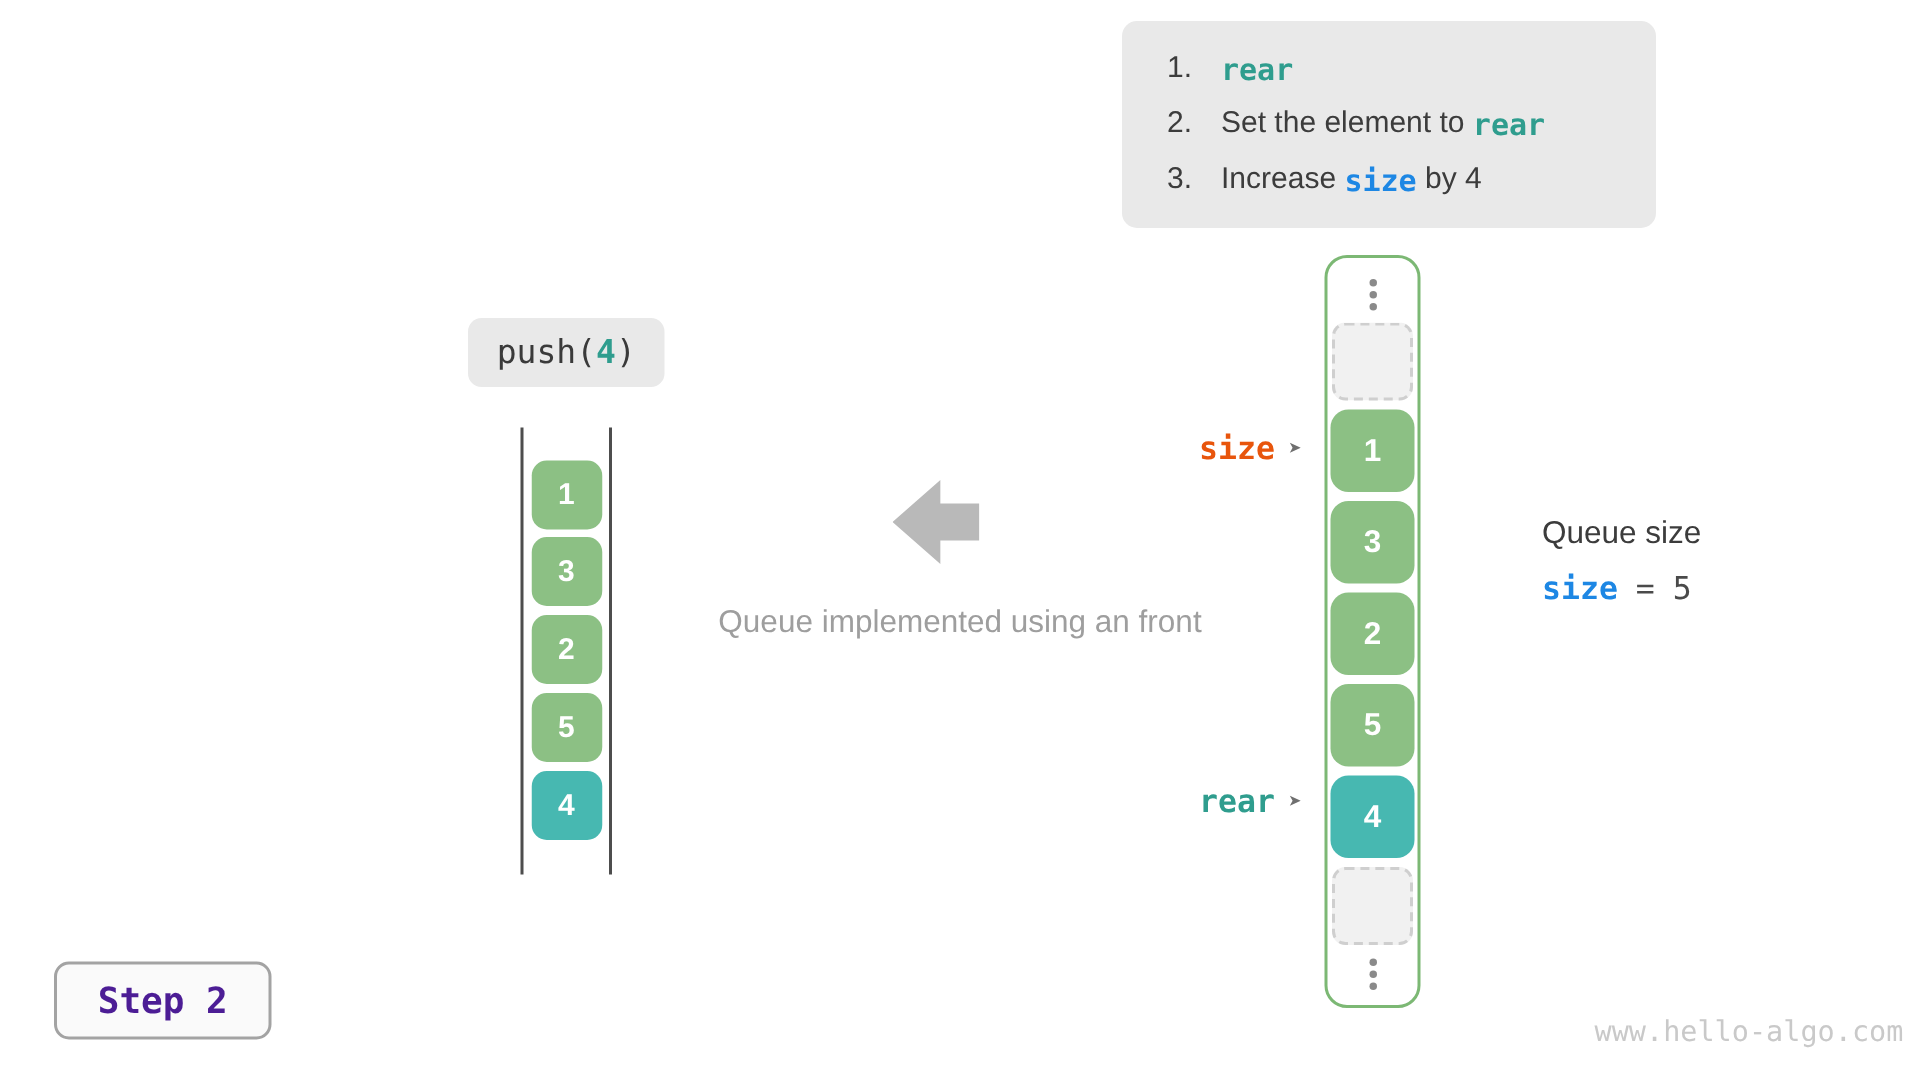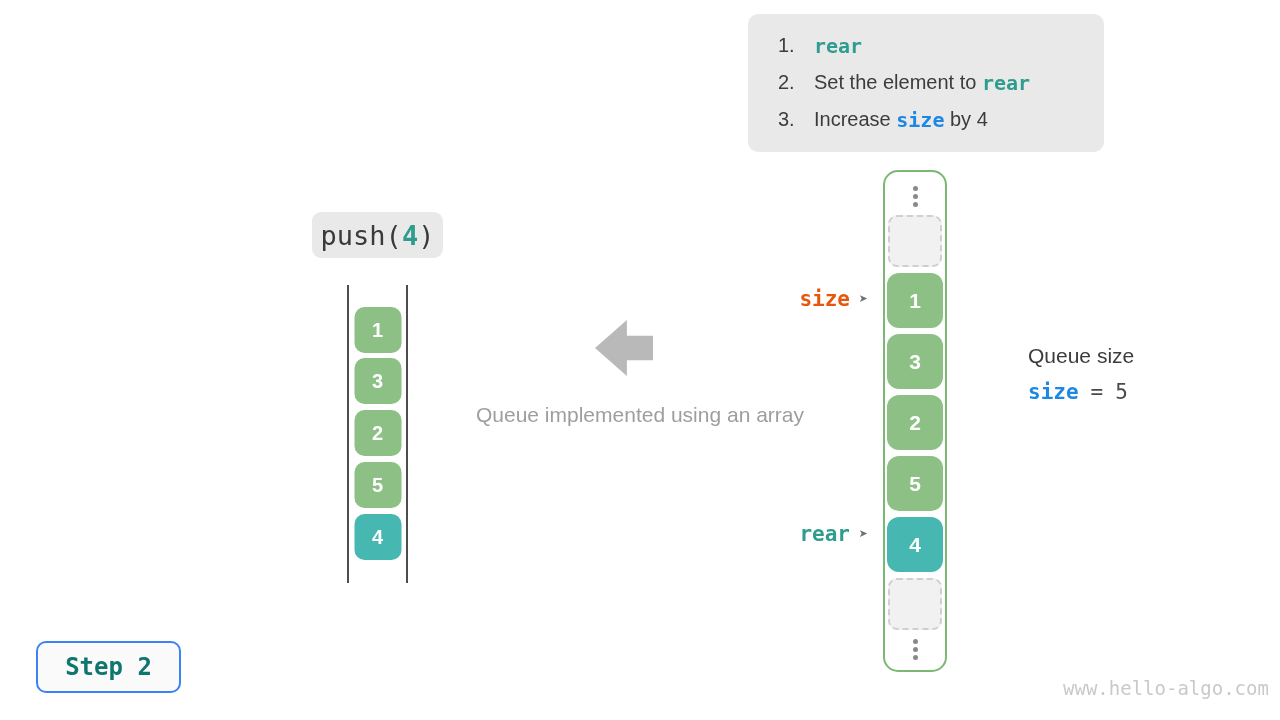--- a/index.html
+++ b/index.html
@@ -16,21 +16,21 @@
   .instr-text { white-space: pre; }
   .code { font-family: "DejaVu Sans Mono", monospace; font-weight: bold; font-size: 20px; white-space: pre; }
   .code-teal { color: #2f9d8e; }
   .code-blue { color: #1d87e4; }
 
   
   .push-label {
     position: absolute; left: 312px; top: 212px; width: 131px; height: 46px;
     background: #e9e9e9; border-radius: 9px;
     display: flex; align-items: center; justify-content: center;
-    font-family: "DejaVu Sans Mono", monospace; font-size: 27px; color: #3a3a3a; white-space: pre;
+    font-family: "DejaVu Sans Mono", monospace; font-size: 22px; color: #3a3a3a; white-space: pre;
   }
   .push-label .arg { color: #2f9d8e; font-weight: bold; }
 
   
   .lstack {
     position: absolute; left: 347px; top: 285px; width: 61px; height: 298px;
     border-left: 2px solid #4d4d4d; border-right: 2px solid #4d4d4d;
   }
   .lstack .cell {
     position: absolute; left: 50%; transform: translateX(-50%);
@@ -83,24 +83,24 @@
   
   .qsize { position: absolute; left: 1028px; top: 344px; }
   .qsize-title { font-size: 21px; color: #3c3c3c; }
   .qsize-line { margin-top: 12px; display: flex; align-items: center; gap: 12px;
     font-family: "DejaVu Sans Mono", monospace; font-size: 21px; color: #4a4a4a; }
   .qsize-line .var { color: #1d87e4; font-weight: bold; }
 
   
   .step-badge {
     position: absolute; left: 36px; top: 641px; width: 145px; height: 52px;
-    background: #fafafa; border: 2px solid #3b82f6; border-radius: 10px;
+    background: #fafafa; border: 2px solid #a3a3a3; border-radius: 10px;
     display: flex; align-items: center; justify-content: center;
     font-family: "DejaVu Sans Mono", monospace; font-weight: bold; font-size: 24px;
-    color: #0f766e; white-space: pre;
+    color: #4c1d95; white-space: pre;
   }
 
   
   .watermark {
     position: absolute; left: 1063px; top: 677px;
     font-family: "DejaVu Sans Mono", monospace; font-size: 19px; color: #c9c9c9;
   }
 </style>
 </head>
 <body>
@@ -131,21 +131,21 @@
 
 <div class="lstack">
   <div class="cell green" style="top:22px">1</div>
   <div class="cell green" style="top:73px">3</div>
   <div class="cell green" style="top:125px">2</div>
   <div class="cell green" style="top:177px">5</div>
   <div class="cell teal" style="top:229px">4</div>
 </div>
 
 <div class="block-arrow-left"></div>
-<div class="caption">Queue implemented using an array</div>
+<div class="caption">Queue implemented using an front</div>
 
 <div class="rarray">
   <div class="dots">
     <div class="dot"></div>
       <div class="dot"></div>
       <div class="dot"></div>
   </div>
   <div class="empty"></div>
   <div class="cell green">1</div>
   <div class="cell green">3</div>

